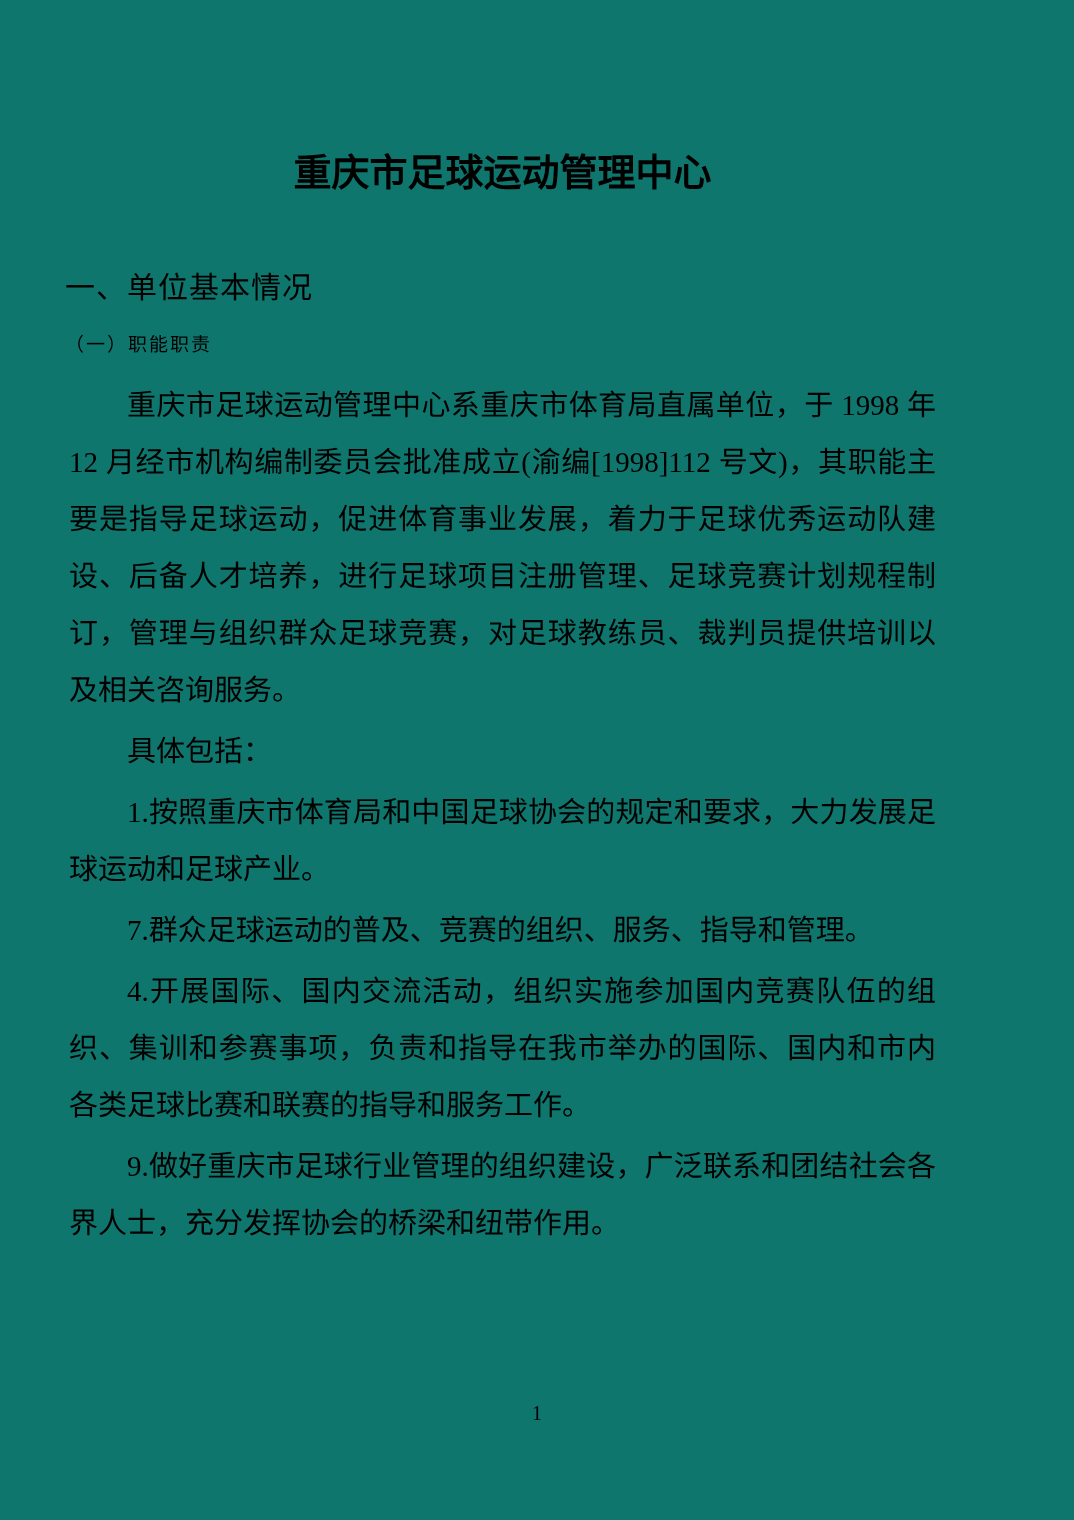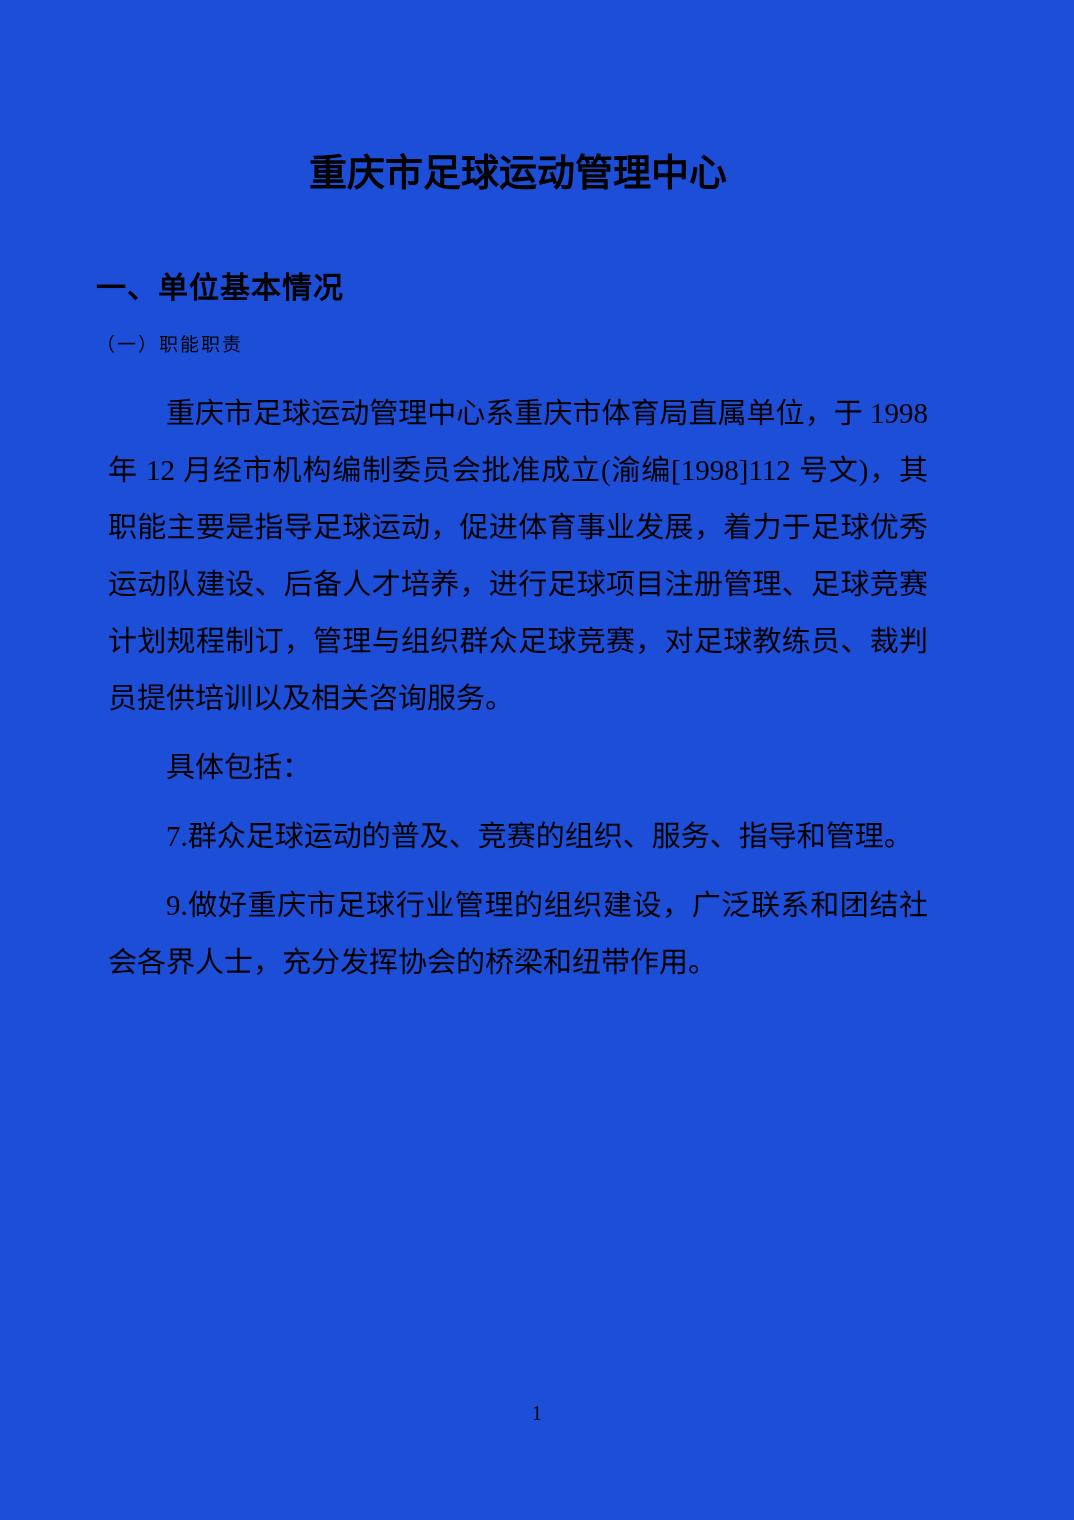--- a/index.html
+++ b/index.html
@@ -4,49 +4,49 @@
 <style>
   html, body {
     margin: 0;
     padding: 0;
     background: #ffffff;
   }
   .page {
     position: relative;
     width: 1074px;
     height: 1520px;
-    background: #1d4ed8;
+    background: #0f766e;
     color: #000000;
     box-sizing: border-box;
-    padding: 145px 134px 0 96px;
+    padding: 145px 134px 0 65px;
     font-family: "Liberation Serif", "DejaVu Serif", serif;
     overflow: hidden;
   }
   .title-block {
     text-align: center;
     font-weight: bold;
     font-size: 38px;
     line-height: 57px;
     font-family: "Liberation Serif", "DejaVu Serif", serif;
   }
   .section-heading {
     margin-top: 57px;
     font-family: "Liberation Sans", "DejaVu Sans", sans-serif;
-    font-weight: bold;
+    font-weight: normal;
     font-size: 30px;
     line-height: 57px;
     letter-spacing: 1px;
   }
   .section-subheading {
     font-size: 19px;
     line-height: 57px;
     letter-spacing: 2px;
   }
   p.body-para {
-    margin: 12px;
+    margin: 4px;
     font-size: 29px;
     line-height: 57px;
     text-indent: 2em;
     text-align: justify;
     text-justify: inter-ideograph;
   }
   .page-number {
     position: absolute;
     left: 0;
     right: 0;
@@ -66,22 +66,24 @@
   </div>
 
   <div class="section-heading">一、单位基本情况</div>
 
   <div class="section-subheading">（一）职能职责</div>
 
   <p class="body-para">重庆市足球运动管理中心系重庆市体育局直属单位，于 1998 年 12 月经市机构编制委员会批准成立(渝编[1998]112 号文)，其职能主要是指导足球运动，促进体育事业发展，着力于足球优秀运动队建设、后备人才培养，进行足球项目注册管理、足球竞赛计划规程制订，管理与组织群众足球竞赛，对足球教练员、裁判员提供培训以及相关咨询服务。</p>
 
   <p class="body-para">具体包括：</p>
 
+  <p class="body-para">1.按照重庆市体育局和中国足球协会的规定和要求，大力发展足球运动和足球产业。</p>
 
 
   <p class="body-para">7.群众足球运动的普及、竞赛的组织、服务、指导和管理。</p>
 
+  <p class="body-para">4.开展国际、国内交流活动，组织实施参加国内竞赛队伍的组织、集训和参赛事项，负责和指导在我市举办的国际、国内和市内各类足球比赛和联赛的指导和服务工作。</p>
 
   <p class="body-para">9.做好重庆市足球行业管理的组织建设，广泛联系和团结社会各界人士，充分发挥协会的桥梁和纽带作用。</p>
 
   <div class="page-number">1</div>
 
 </div>
 
 </body></html>

